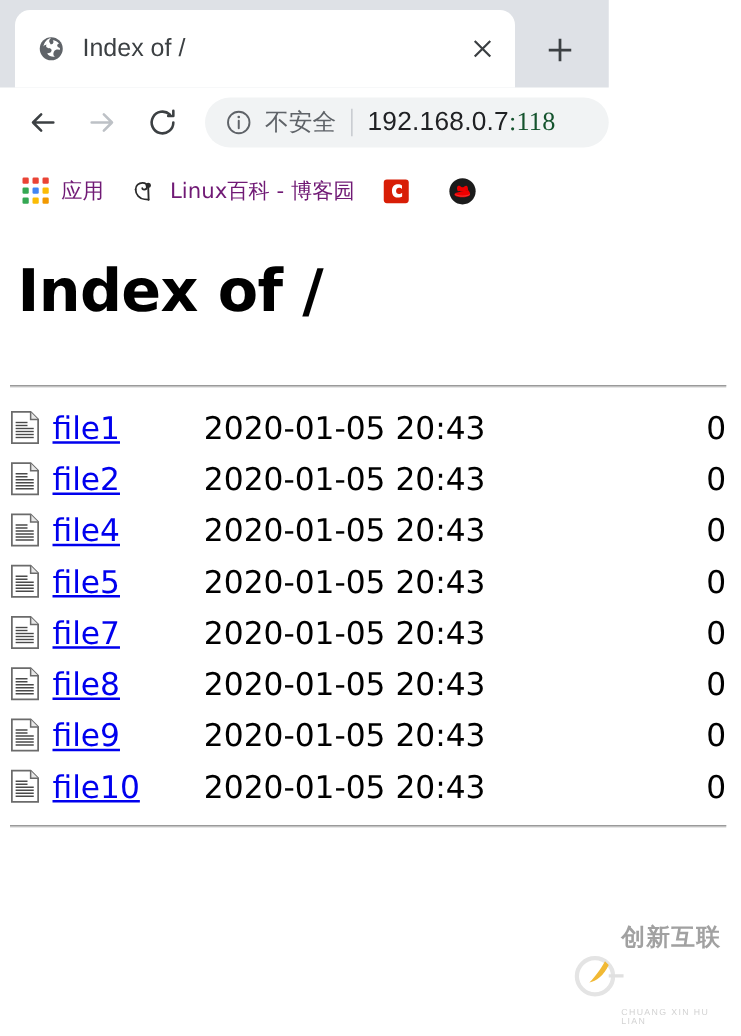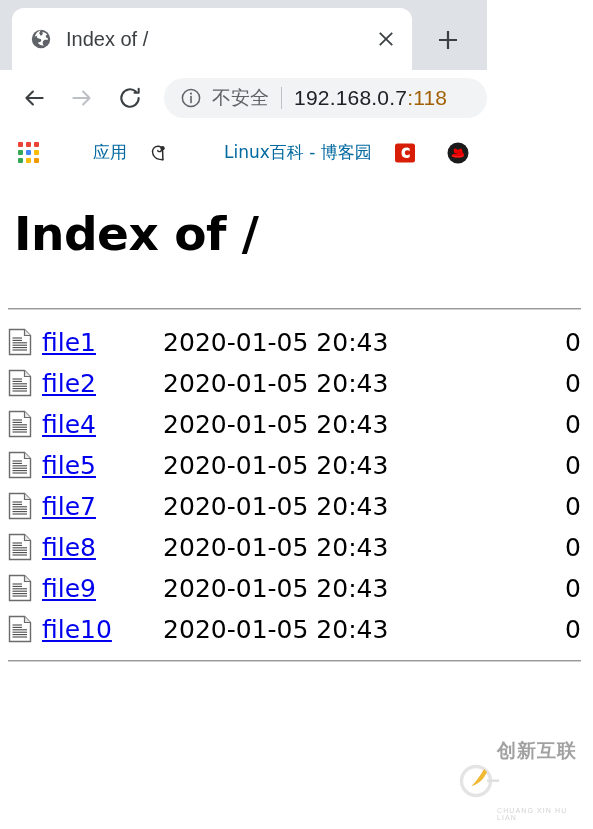--- a/index.html
+++ b/index.html
@@ -101,21 +101,21 @@
     background: #bdc1c6;
     margin: 0 12px;
     flex: 0 0 1px;
   }
   .url-text {
     font-size: 21px;
     color: #202124;
     white-space: nowrap;
     letter-spacing: 0.2px;
   }
-  .url-port { color: #a16207; }
+  .url-port { color: #14532d; font-family: Liberation Serif, serif; }
 
   .bookmarks {
     height: 55px;
     background: #ffffff;
     display: flex;
     align-items: center;
     padding-left: 18px;
     overflow: hidden;
   }
   .bm {
@@ -126,23 +126,22 @@
     flex: 0 0 auto;
   }
   .bm-icon {
     width: 22px; height: 22px;
     margin-right: 9px;
     flex: 0 0 22px;
     display: block;
   }
   .bm-label {
     font-size: 17px;
-    color: #0369a1;
+    color: #701a75;
     font-family: "DejaVu Sans", sans-serif;
-    margin-left: 44px;
   }
   
   .apps-grid {
     width: 22px; height: 22px;
     display: grid;
     grid-template-columns: repeat(3, 5px);
     grid-template-rows: repeat(3, 5px);
     gap: 3px;
     margin-right: 9px;
     flex: 0 0 22px;

